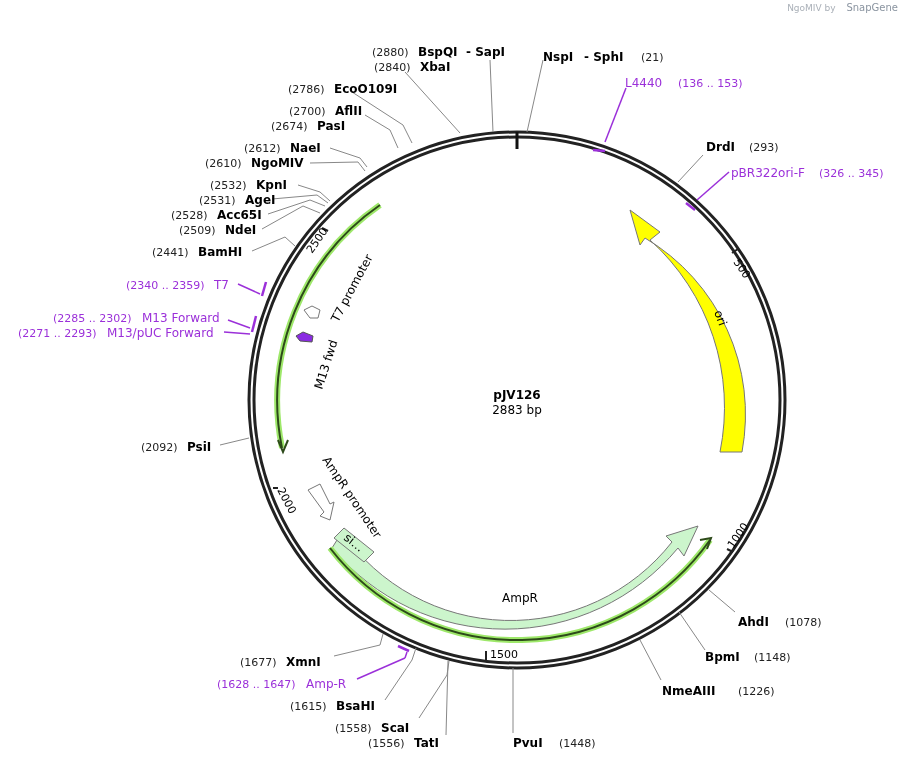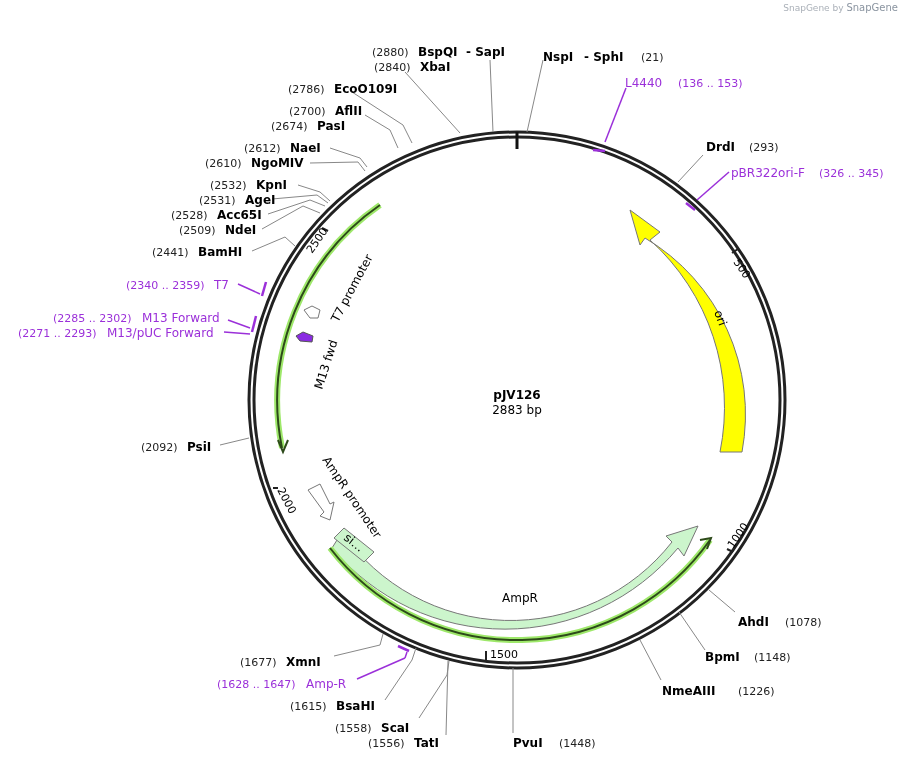--- a/index.html
+++ b/index.html
@@ -6,26 +6,26 @@
   body{width:904px;height:761px;position:relative;overflow:hidden;font-family:"DejaVu Sans","Liberation Sans",sans-serif;}
   svg{position:absolute;left:0;top:0;}
   .lbl{font-family:"DejaVu Sans","Liberation Sans",sans-serif;font-size:12px;fill:#000;}
   .bold{font-weight:bold;}
   .pos{font-size:11px;fill:#222;}
   .primer{fill:#9b30d9;font-size:12px;}
   .primerpos{fill:#9b30d9;font-size:11px;}
   .tick{font-size:11px;fill:#000;}
   .feat{font-size:12px;fill:#000;}
   .wm{position:absolute;right:6px;top:2px;font-size:9px;color:#aab0b8;font-family:"DejaVu Sans",sans-serif;}
-  .wm b{color:#8a94a0;font-weight:normal;font-size:10px;}
+  .wm b{color:#8a94a0;font-weight:normal;font-size:10px;margin-left:8px;}
 </style>
 </head>
 <body>
 
-<div class="wm"><span>SnapGene by</span> <b>SnapGene</b></div>
+<div class="wm"><span>NgoMIV by</span> <b>SnapGene</b></div>
 
 <svg width="904" height="761" viewBox="0 0 904 761" xmlns="http://www.w3.org/2000/svg">
 
   <g>
     <circle cx="517" cy="400" r="268" fill="none" stroke="#222" stroke-width="3"></circle>
     <circle cx="517" cy="400" r="263" fill="none" stroke="#222" stroke-width="3"></circle>
     <line x1="517" y1="132" x2="517" y2="149" stroke="#111" stroke-width="3"></line>
   </g>
 
   <g>

